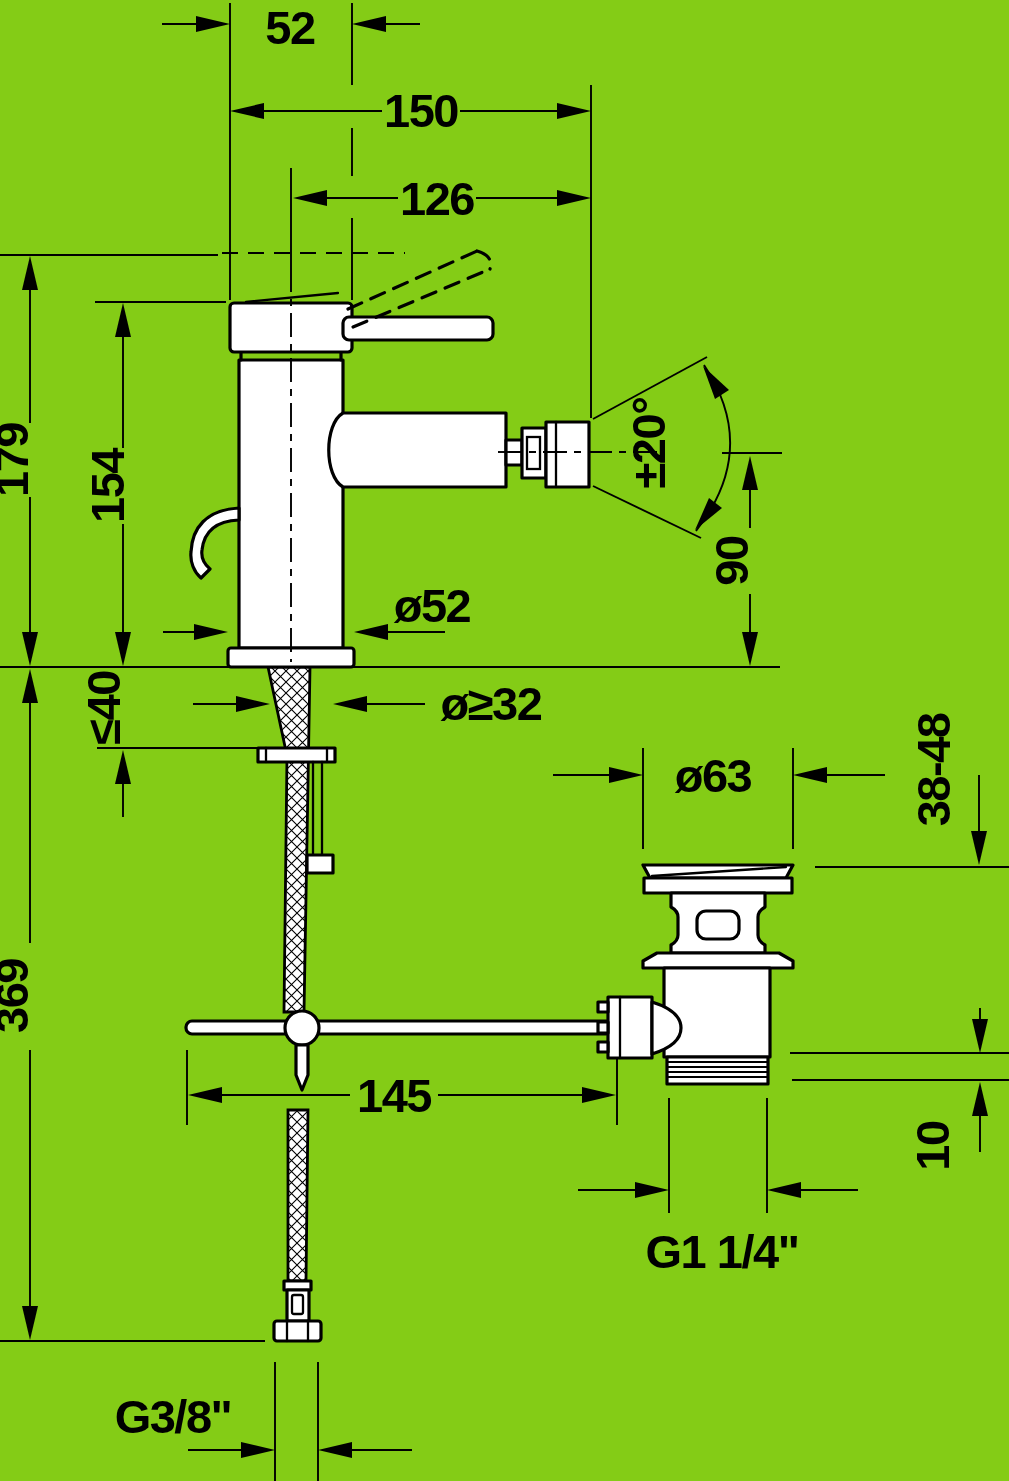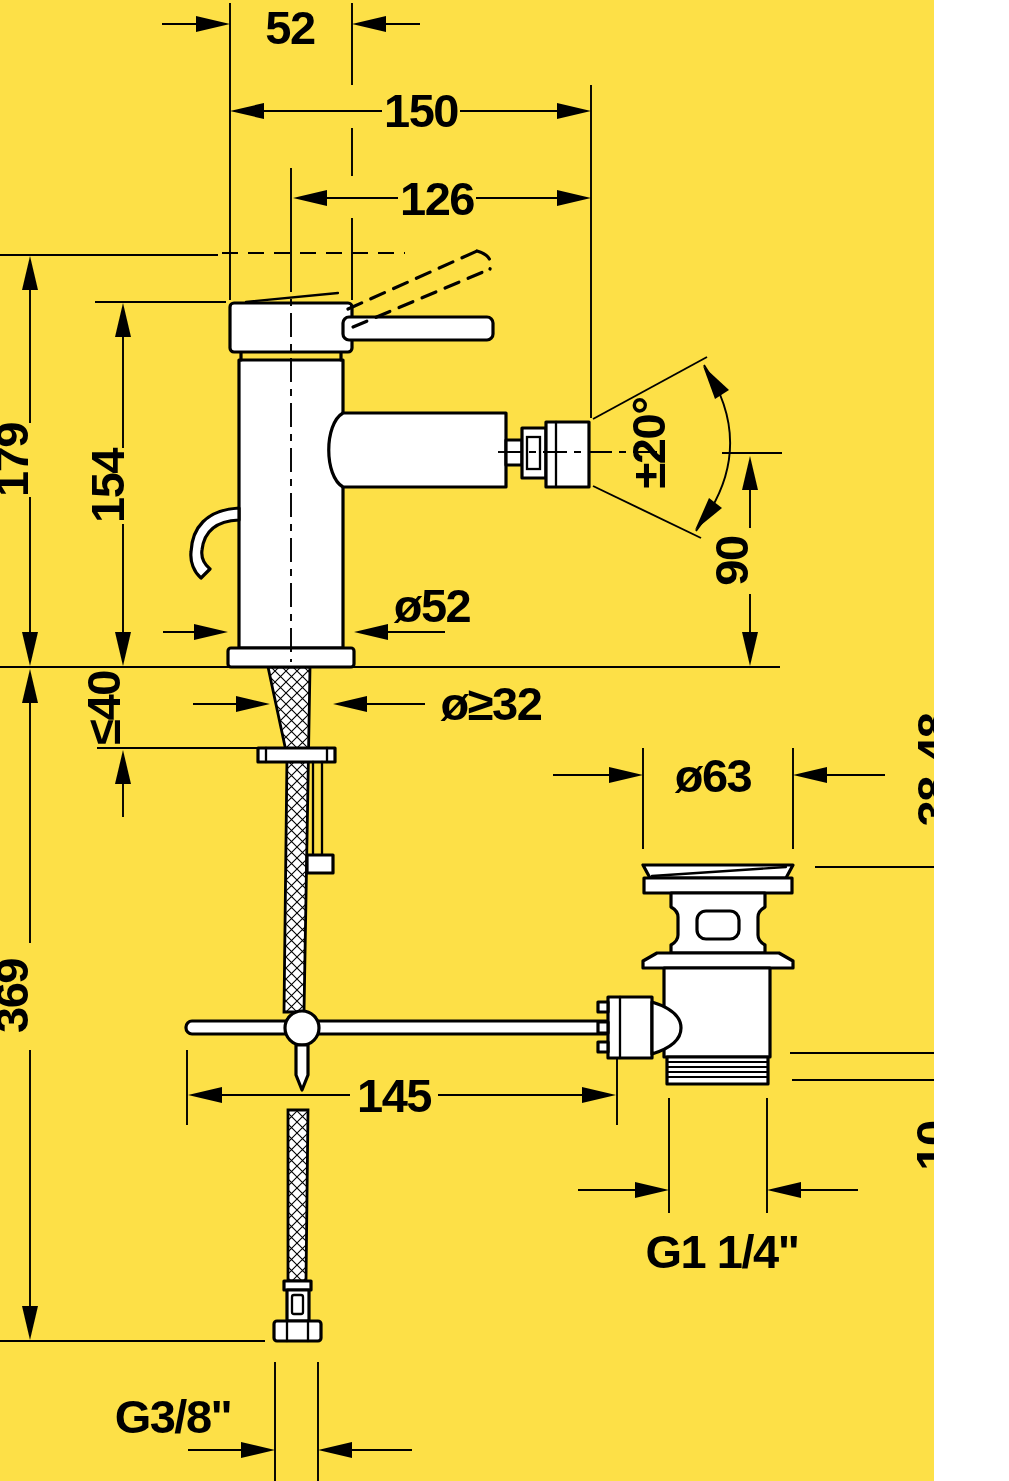--- a/index.html
+++ b/index.html
@@ -1,16 +1,16 @@
 <!DOCTYPE html>
 <html><head>
 <meta charset="utf-8">
 <style>
   html,body{margin:0;padding:0;background:#ffffff;}
-  .stage{position:relative;width:934px;height:1481px;background:#fde047;overflow:hidden;}
+  .stage{position:relative;width:1009px;height:1481px;background:#84cc16;overflow:hidden;}
   svg{display:block;}
   .t{font-family:"Liberation Sans",sans-serif;font-weight:bold;font-size:47px;fill:#000;
      text-anchor:middle;letter-spacing:-1.5px;}
   .o{stroke:#000;stroke-width:3.2;fill:none;stroke-linejoin:round;stroke-linecap:round;}
   .of{stroke:#000;stroke-width:3.2;fill:#fff;stroke-linejoin:round;}
   .o2{stroke:#000;stroke-width:2.3;fill:none;stroke-linecap:round;}
   .d{stroke:#000;stroke-width:1.9;fill:none;stroke-linecap:butt;}
   .a{fill:#000;stroke:none;}
   .cl{stroke:#000;stroke-width:1.9;fill:none;stroke-dasharray:24 7 7 7;}
   .dash{stroke:#000;stroke-width:3.2;fill:none;stroke-dasharray:15 10;stroke-linecap:round;}

